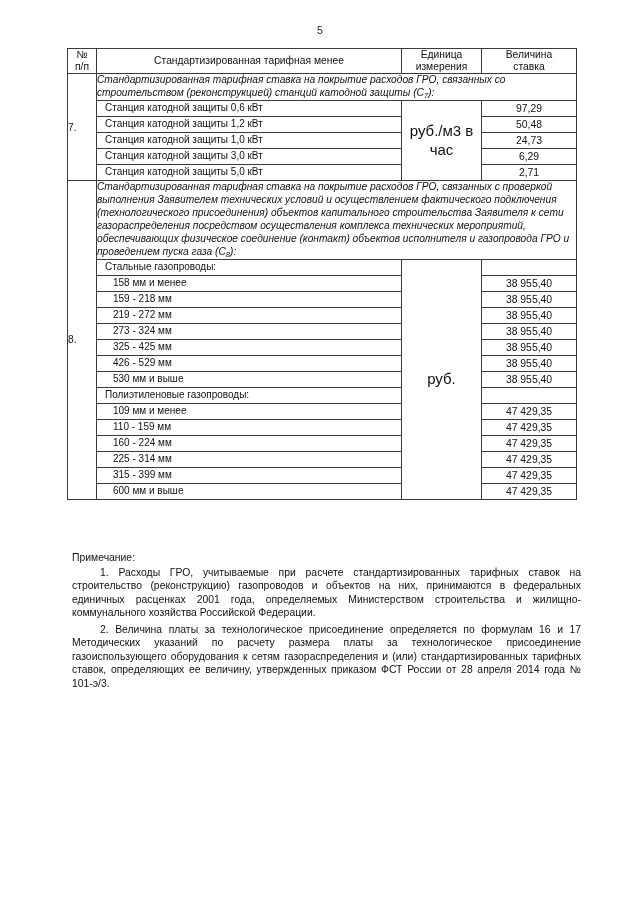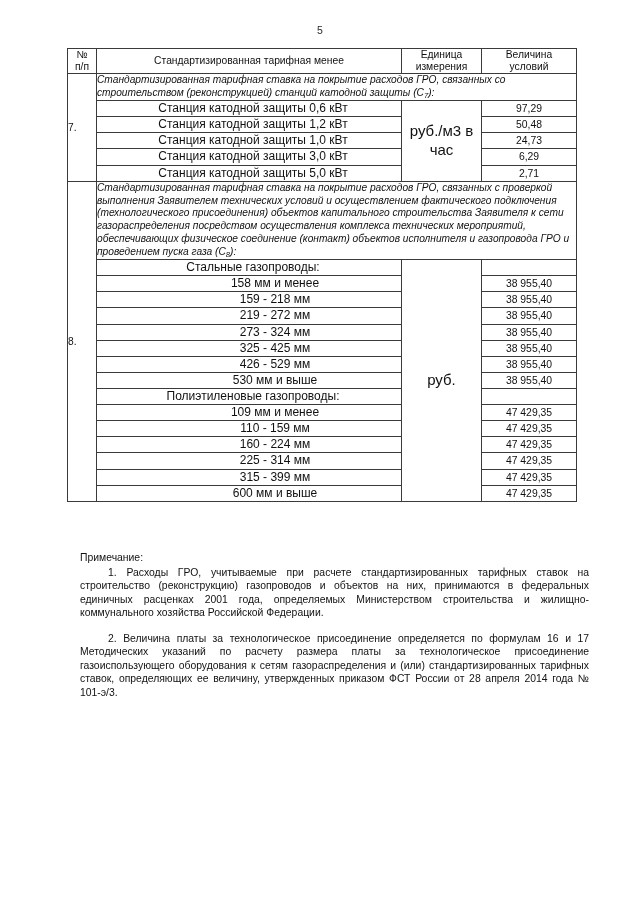--- a/index.html
+++ b/index.html
@@ -55,26 +55,26 @@
     font-size: 10.3px;
   }
   
   col.c-num   { width: 29px; }
   col.c-name  { width: 305px; }
   col.c-unit  { width: 80px; }
   col.c-val   { width: 95px; }
   td.namecell {
     padding: 1px 3px 1px 5px;
     line-height: 1.26;
-    text-align: center;
-    font-size: 12px;
+    text-align: left;
+    font-size: 10px;
     margin-left: 39px;
   }
   td.namecell.indent {
-    padding-left: 52px;
+    padding-left: 16px;
   }
   td.namecell.sub {
     padding-left: 8px;
   }
   td.unitcell {
     text-align: center;
     vertical-align: middle;
     font-size: 15px;
     line-height: 1.25;
   }
@@ -92,37 +92,37 @@
     line-height: 1.265;
     text-align: left;
     font-size: 10.2px;
     font-style: italic;
   }
   sub.sb { font-size: 7.6px; vertical-align: baseline; position: relative; top: 2px; }
 
   
   .notes {
     position: absolute;
-    left: 80px;
+    left: 72px;
     top: 551px;
     width: 509px;
     font-size: 10.4px;
     line-height: 1.30;
     color: #111;
   }
   .notes .label {
     margin-bottom: 1px;
   }
   .notes p.just {
     margin: 0;
     text-align: justify;
     text-justify: inter-word;
     text-indent: 28px;
   }
-  .notes p.just + p.just { margin-top: 12px; }
+  .notes p.just + p.just { margin-top: 3px; }
 </style>
 </head>
 <body>
 
 <div class="page">
 
   <div class="page-number">5</div>
 
   <table class="tariff">
     <colgroup>
@@ -137,21 +137,21 @@
           <div>№</div>
           <div>п/п</div>
         </th>
         <th class="hd">Стандартизированная тарифная менее</th>
         <th class="hd">
           <div>Единица</div>
           <div>измерения</div>
         </th>
         <th class="hd">
           <div>Величина</div>
-          <div>условий</div>
+          <div>ставка</div>
         </th>
       </tr>
     </thead>
     <tbody>
 
       <tr>
         <td class="blank" rowspan="6">
           <div class="numcell">7.</div>
         </td>
         <td class="para" colspan="3"><span>Стандартизированная тарифная ставка на покрытие расходов ГРО, связанных со строительством (реконструкцией) станций катодной защиты (С</span><sub class="sb">7</sub><span>):</span></td>

